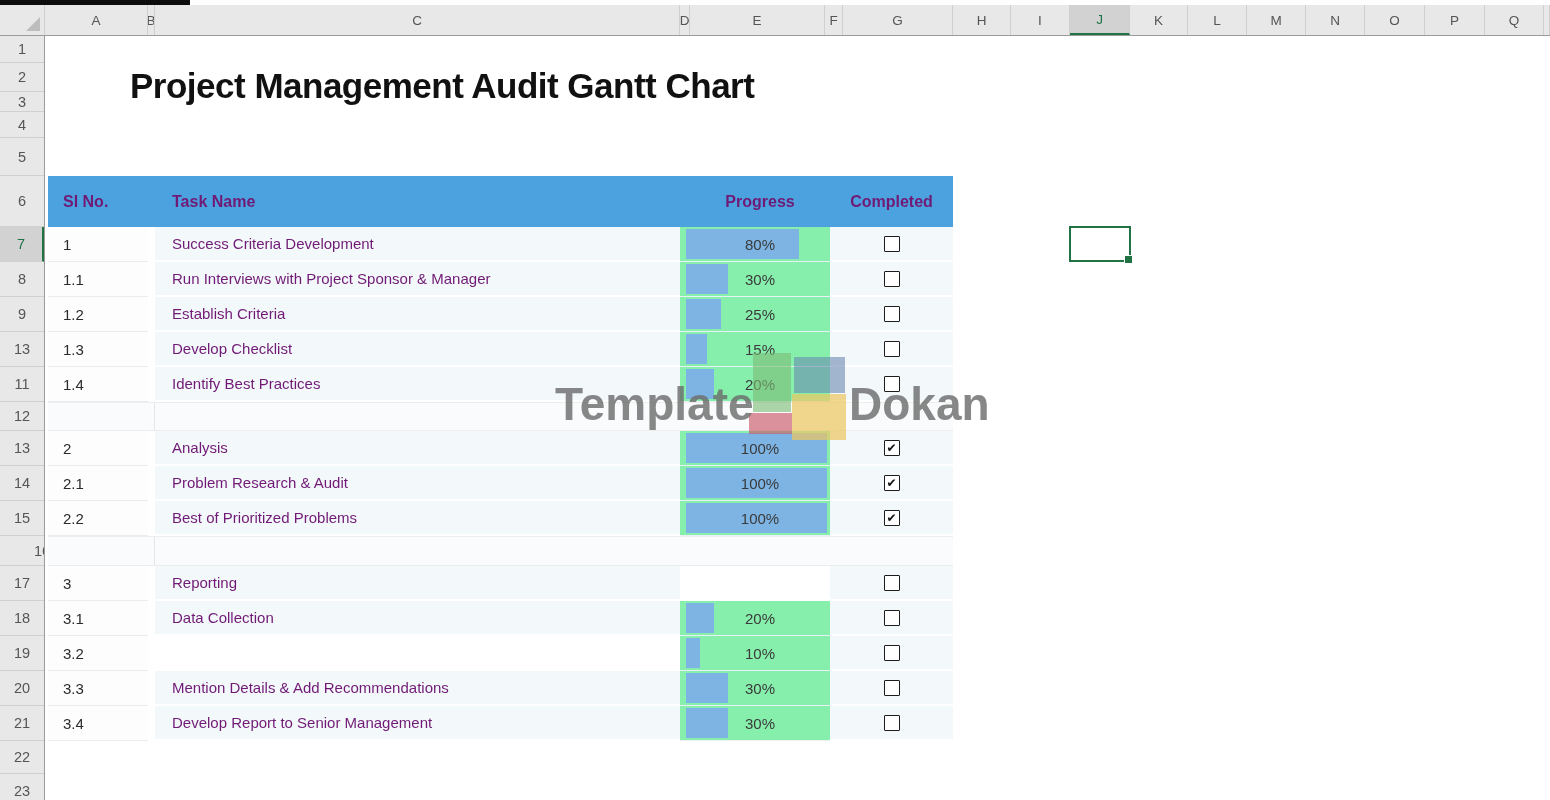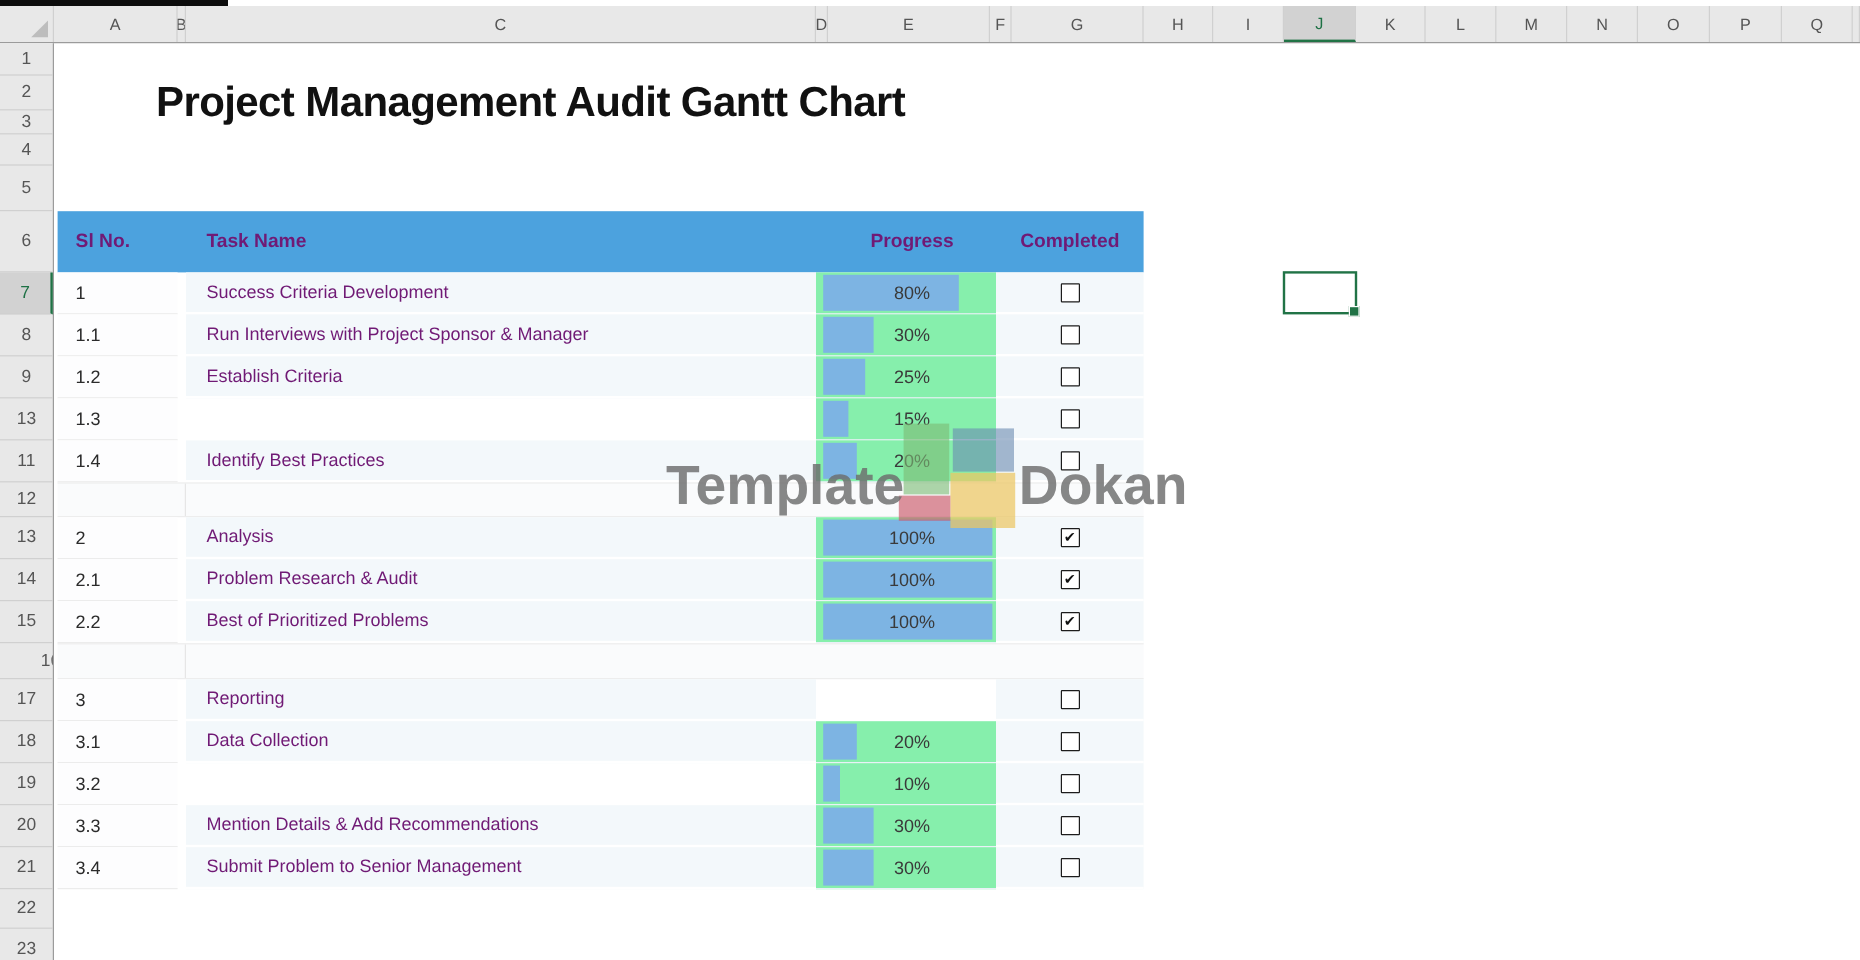--- a/index.html
+++ b/index.html
@@ -209,20 +209,21 @@
         <div class="zone-bar">
           <div class="pbar" style="width: 35px; background: rgb(125, 180, 227);"></div>
           <div class="pct">25%</div>
         </div>
         <div class="zone-check">
           <div class="checkbox"></div>
         </div>
       </div>
       <div class="grow" style="height: 35px;">
         <div class="zone-sl">1.3</div>
+        <div class="zone-task">Develop Checklist</div>
         <div class="zone-bar">
           <div class="pbar" style="width: 21px; background: rgb(125, 180, 227);"></div>
           <div class="pct">15%</div>
         </div>
         <div class="zone-check">
           <div class="checkbox"></div>
         </div>
       </div>
       <div class="grow" style="height: 35px;">
         <div class="zone-sl">1.4</div>
@@ -308,21 +309,21 @@
         <div class="zone-bar">
           <div class="pbar" style="width: 42px; background: rgb(125, 180, 227);"></div>
           <div class="pct">30%</div>
         </div>
         <div class="zone-check">
           <div class="checkbox"></div>
         </div>
       </div>
       <div class="grow" style="height: 35px;">
         <div class="zone-sl">3.4</div>
-        <div class="zone-task">Submit Problem to Senior Management</div>
+        <div class="zone-task">Develop Report to Senior Management</div>
         <div class="zone-bar">
           <div class="pbar" style="width: 42px; background: rgb(125, 180, 227);"></div>
           <div class="pct">30%</div>
         </div>
         <div class="zone-check">
           <div class="checkbox"></div>
         </div>
       </div>
     </div>
 </div>

